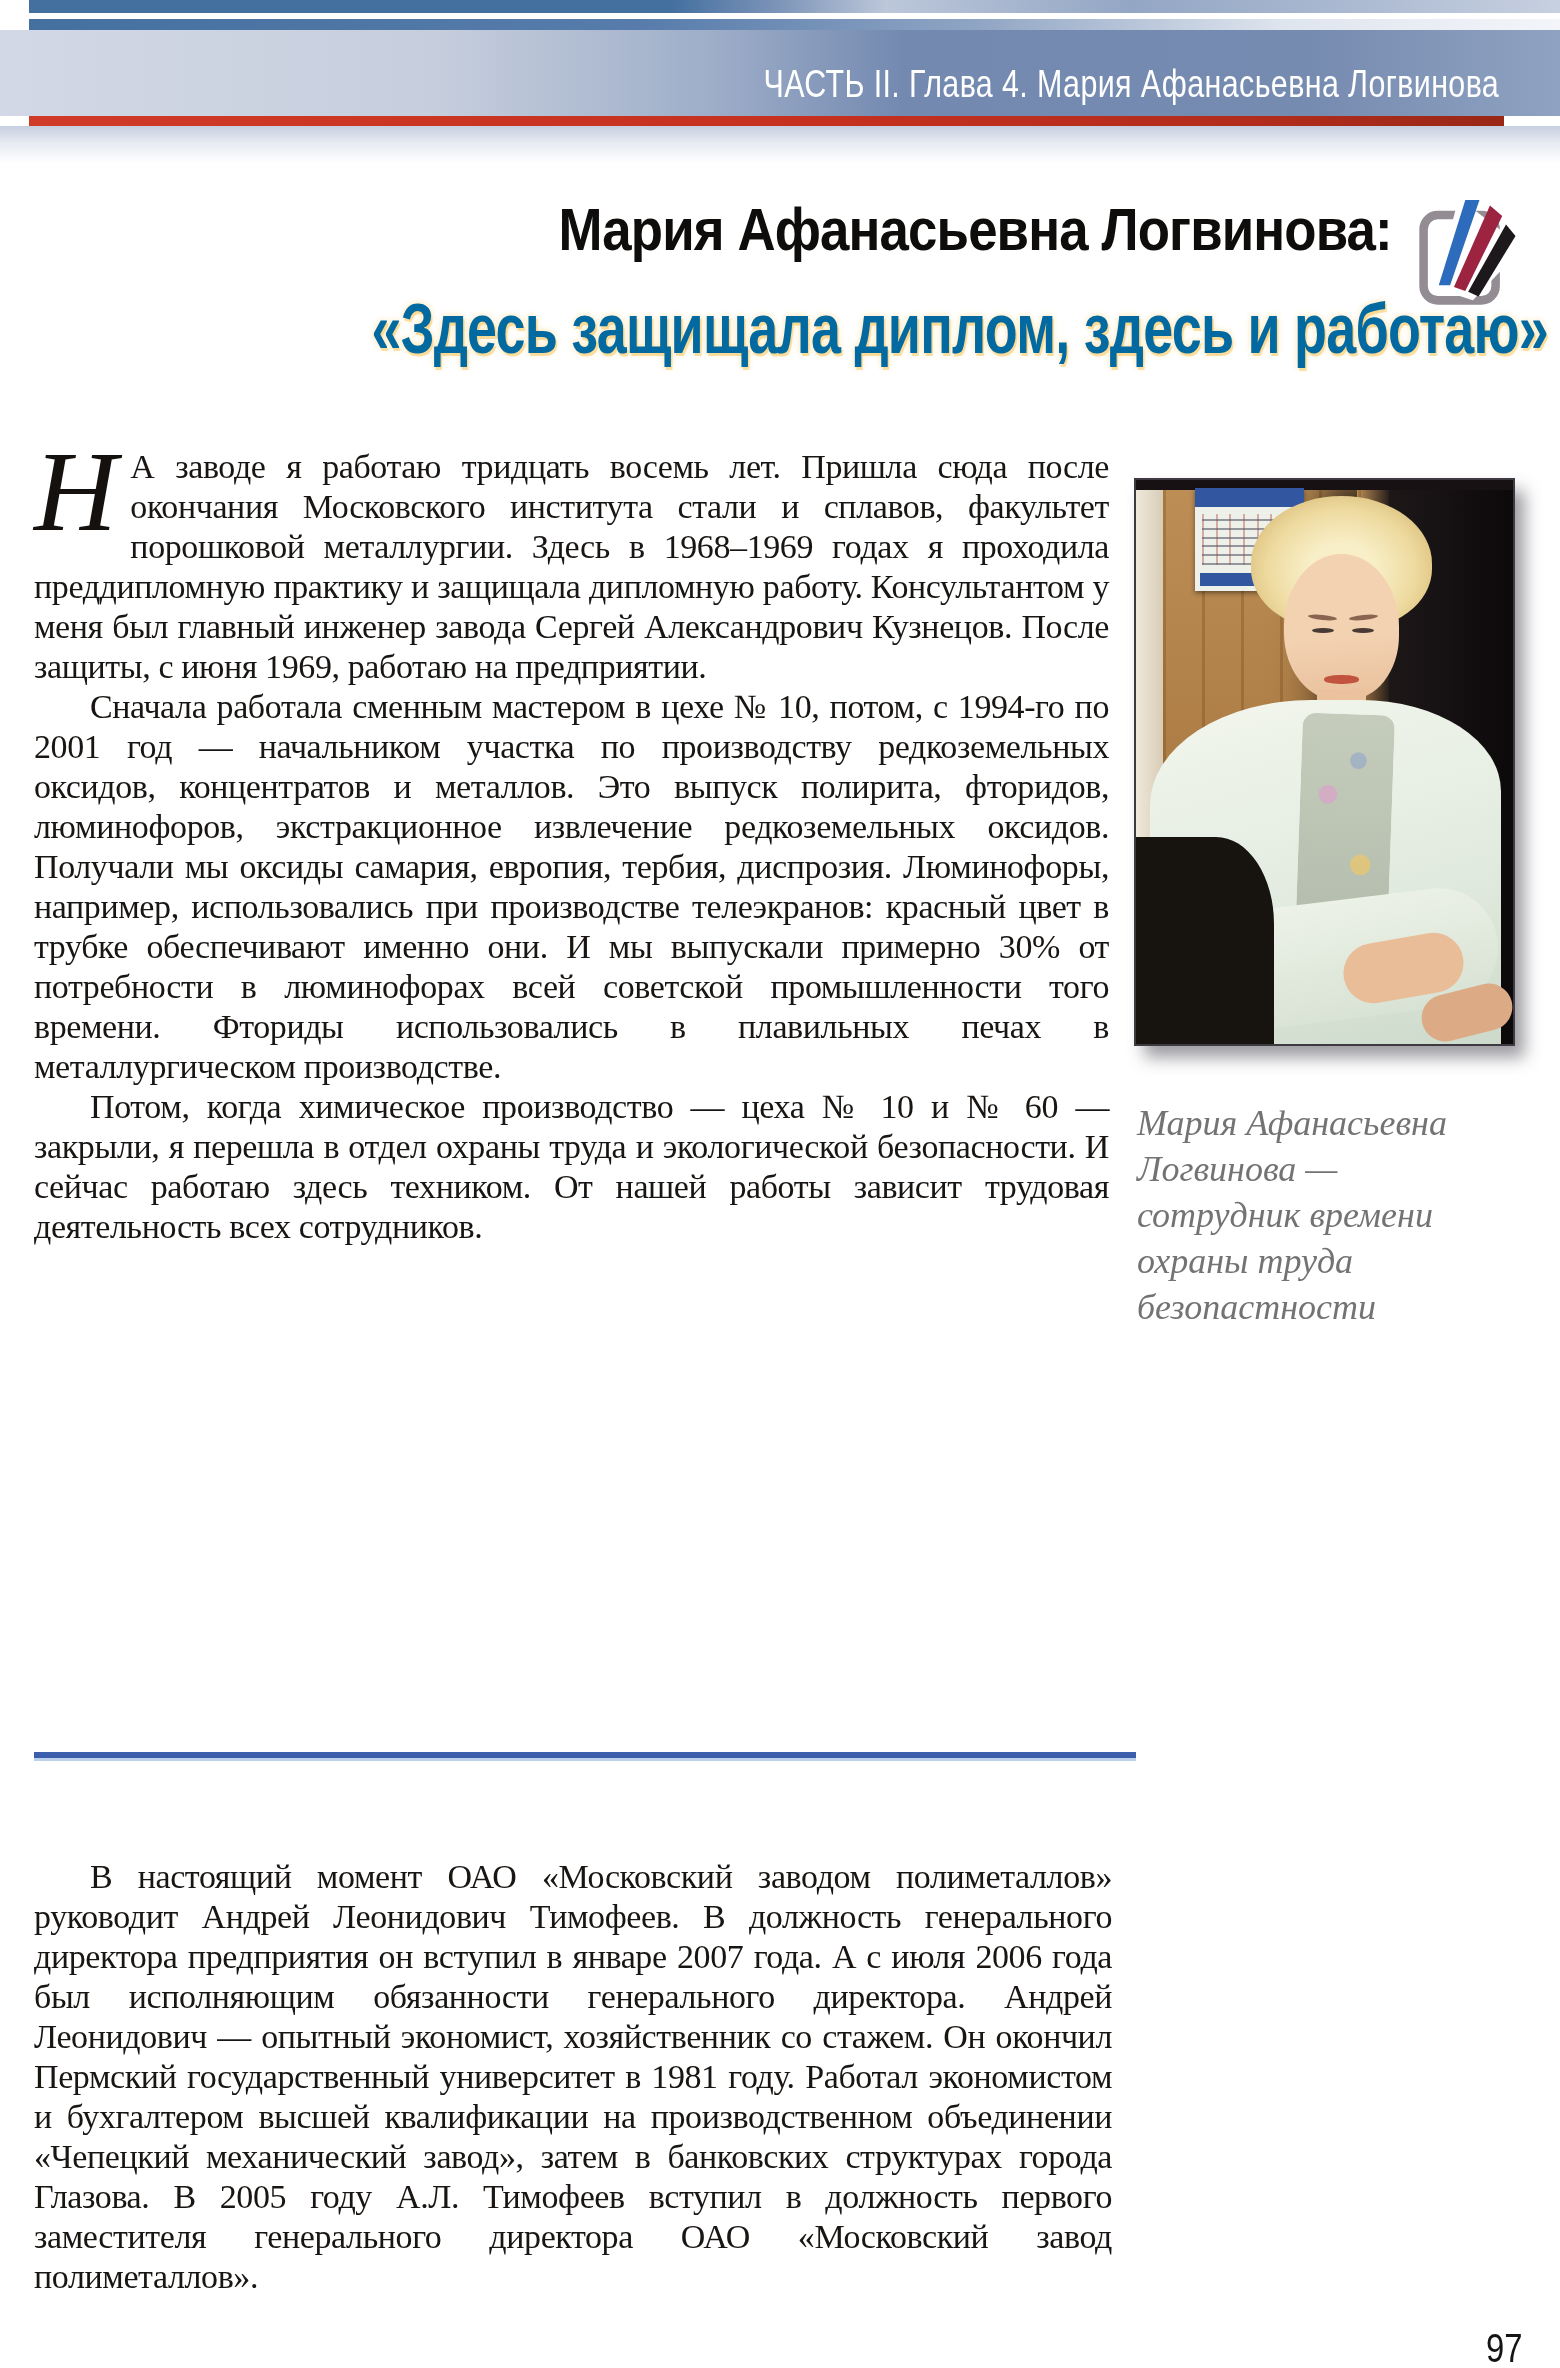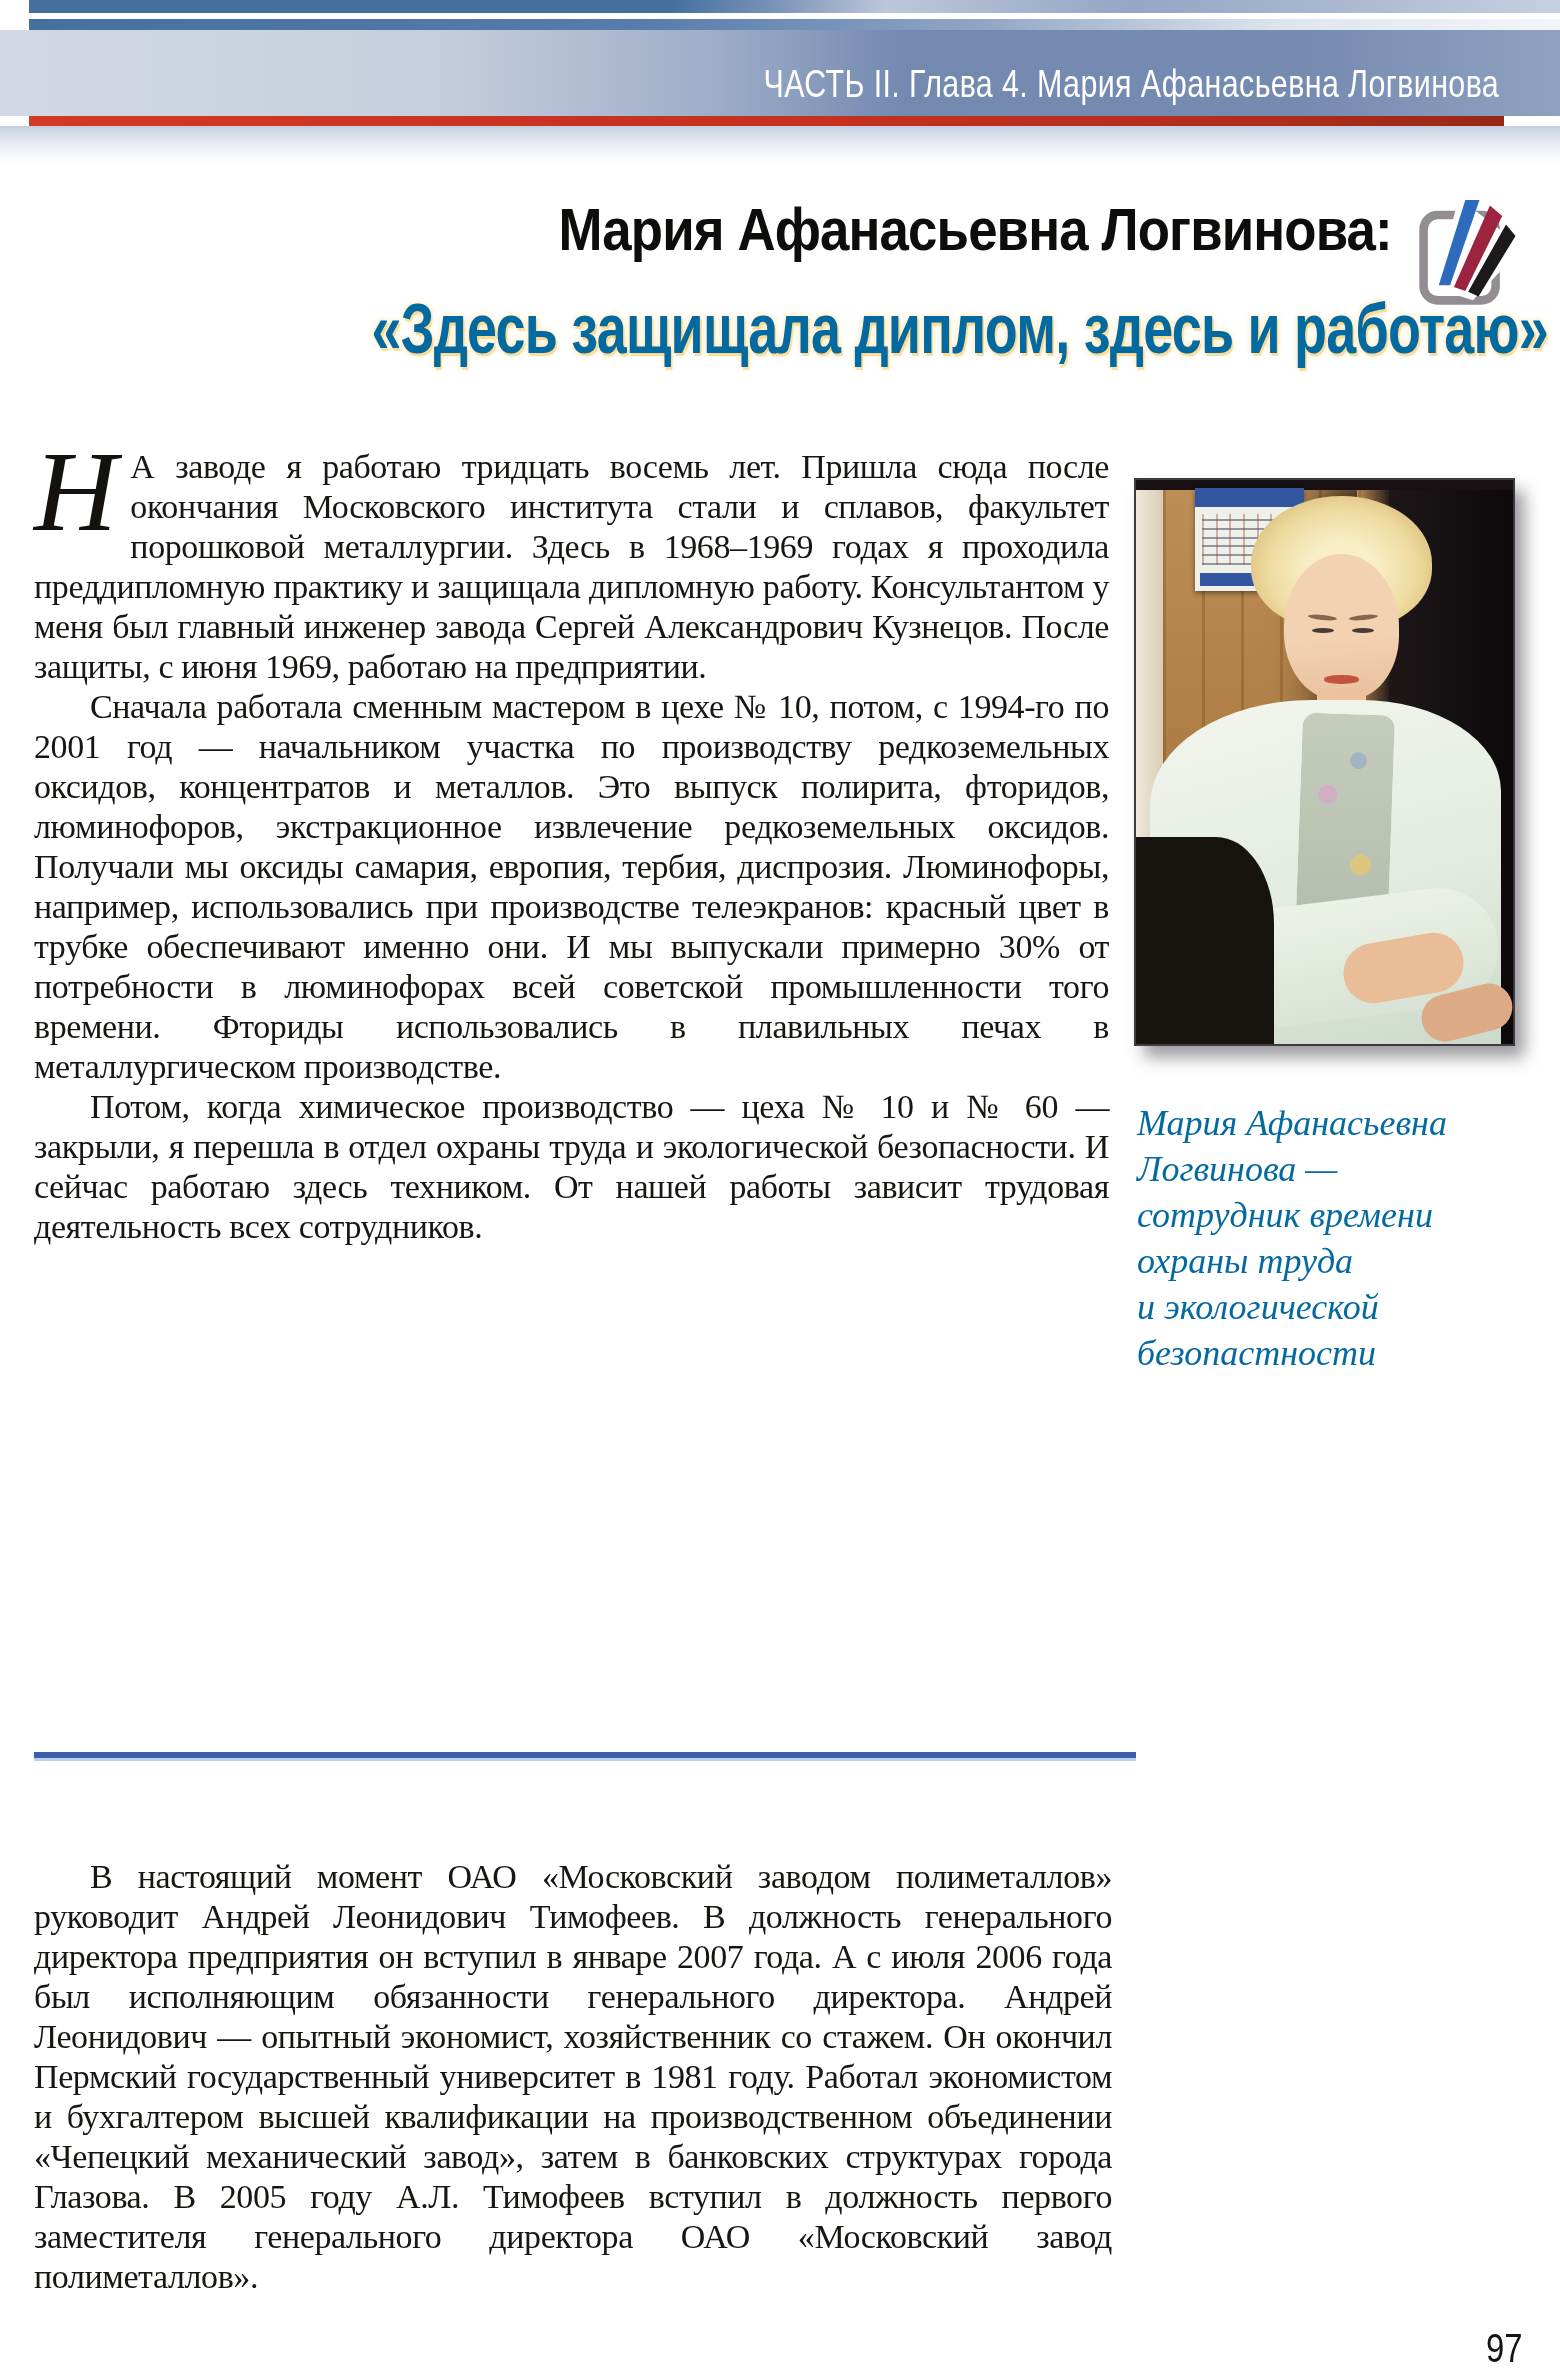--- a/index.html
+++ b/index.html
@@ -84,21 +84,21 @@
                radial-gradient(circle at 62% 16%,rgba(148,168,198,.65) 0 7.8px,rgba(0,0,0,0) 8.8px),
                linear-gradient(to bottom,#c5ccbc 0%,#aeb8a8 100%);}
   .w-arms{left:35px;top:421px;width:328px;height:119px;border-radius:60px;transform:rotate(-7deg);
     background:linear-gradient(175deg,#eff3e9 0%,#d6e1d3 100%);}
   .w-hand1{left:207px;top:458px;width:121px;height:60px;border-radius:31px;background:#e9bd98;transform:rotate(-10deg);}
   .w-hand2{left:285px;top:509px;width:92px;height:47px;border-radius:25px;background:#dcab85;transform:rotate(-14deg);}
   .ph-chair{left:0;bottom:0;width:138px;height:207px;background:#17130f;border-radius:0 42% 0 0;}
 
   
   .caption{position:absolute;left:1137px;top:1100px;width:400px;
-    font-style:italic;font-size:36px;line-height:46px;color:#0369a1;}
+    font-style:italic;font-size:36px;line-height:46px;color:#737373;}
 
   
   .divider{position:absolute;left:34px;top:1752px;width:1102px;height:5.9px;
     background:#3b5fac;border-bottom:3.9px solid #bccfeb;}
 
   
   .body-bottom{position:absolute;left:34px;top:1857px;width:1078px;
     font-size:34px;line-height:40px;color:#181512;text-align:justify;letter-spacing:-0.4px;}
 
   
@@ -163,21 +163,20 @@
     <div class="w-hand1"></div>
     <div class="w-hand2"></div>
     <div class="ph-chair"></div>
   </figure>
 
   <div class="caption">
     <div>Мария Афанасьевна</div>
     <div>Логвинова —</div>
     <div>сотрудник времени</div>
     <div>охраны труда</div>
-    <div>и экологической</div>
     <div>безопастности</div>
   </div>
 
   <div class="divider"></div>
 
   <section class="body-bottom">
     <p class="indent"><span>В настоящий момент ОАО «Московский заводом полиметаллов» руководит Андрей Леонидович Тимофеев. В должность генерального директора предприятия он вступил в январе 2007 года. А с июля 2006 года был исполняющим обязанности генерального директора. Андрей Леонидович — опытный экономист, хозяйственник со стажем. Он окончил Пермский государственный университет в 1981 году. Работал экономистом и бухгалтером высшей квалификации на производственном объединении «Чепецкий механический завод», затем в банковских структурах города Глазова. В 2005 году А.Л. Тимофеев вступил в должность первого заместителя генерального директора ОАО «Московский завод полиметаллов».</span></p>
   </section>
 
   <div class="pagenum"><span>97</span></div>

